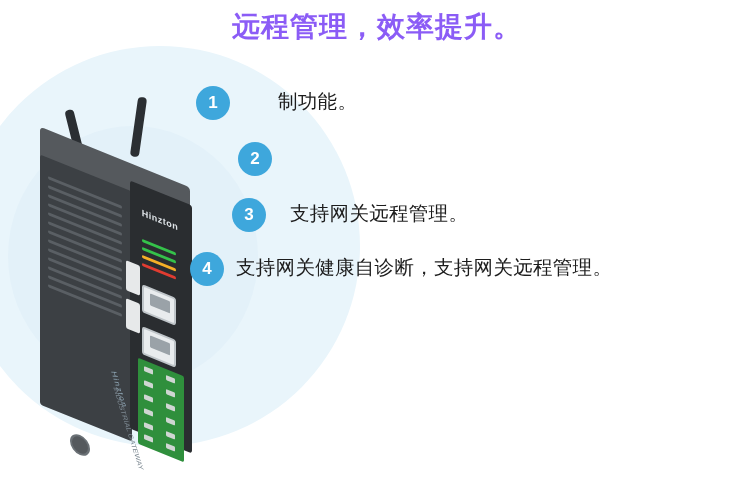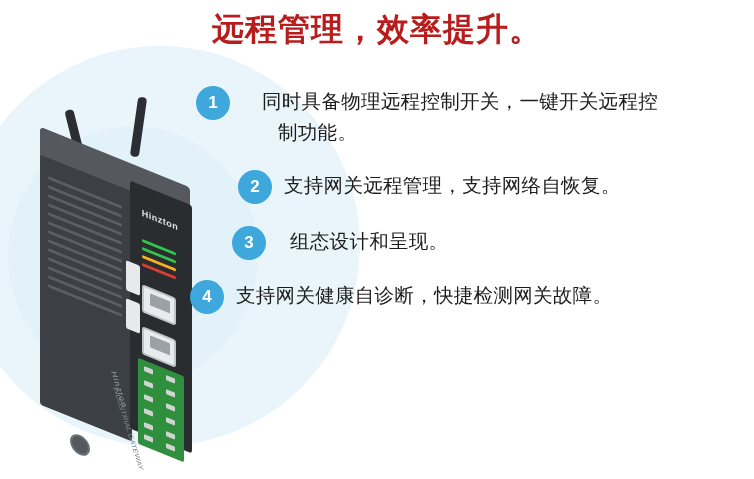--- a/index.html
+++ b/index.html
@@ -41,23 +41,23 @@
     background: #e3f1f9;
   }
 
   
   .headline {
     position: absolute;
     left: 0;
     top: 8px;
     width: 754px;
     text-align: center;
-    font-size: 32px;
+    font-size: 28px;
     font-weight: bold;
-    color: #b91c1c;
+    color: #8b5cf6;
     letter-spacing: 1px;
     white-space: nowrap;
   }
 
   
   .device-wrap {
     position: absolute;
     left: 30px;
     top: 95px;
     width: 230px;
@@ -356,40 +356,36 @@
     <div class="side-text">Hinzton</div>
     <div class="side-text2">INDUSTRIAL GATEWAY</div>
     <div class="knob"></div>
   </div>
 
   <div class="features">
 
     <div class="feature f1">
       <div class="badge">1</div>
       <div class="ftext">
-        <span class="l2">同时具备物理远程控制开关，一键开关远程控</span>
         <span class="l3">制功能。</span>
       </div>
     </div>
 
     <div class="feature f2">
       <div class="badge">2</div>
-      <div class="ftext">
-        <span class="l1">支持网关远程管理，支持网络自恢复。</span>
-      </div>
     </div>
 
     <div class="feature f3">
       <div class="badge">3</div>
       <div class="ftext">
-        <span class="l2">组态设计和呈现。</span>
+        <span class="l2">支持网关远程管理。</span>
       </div>
     </div>
 
     <div class="feature f4">
       <div class="badge">4</div>
       <div class="ftext">
-        <span class="l1">支持网关健康自诊断，快捷检测网关故障。</span>
+        <span class="l1">支持网关健康自诊断，支持网关远程管理。</span>
       </div>
     </div>
 
   </div>
 </div>
 
 </body></html>

